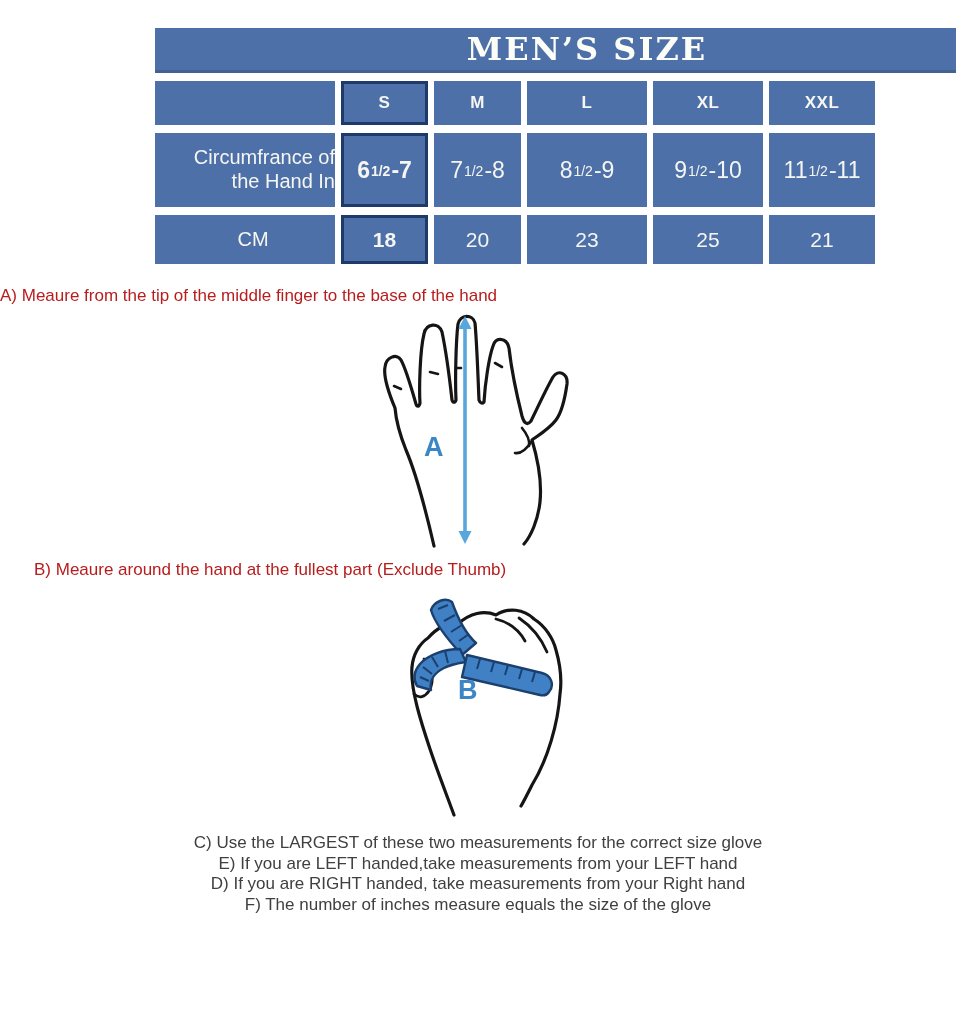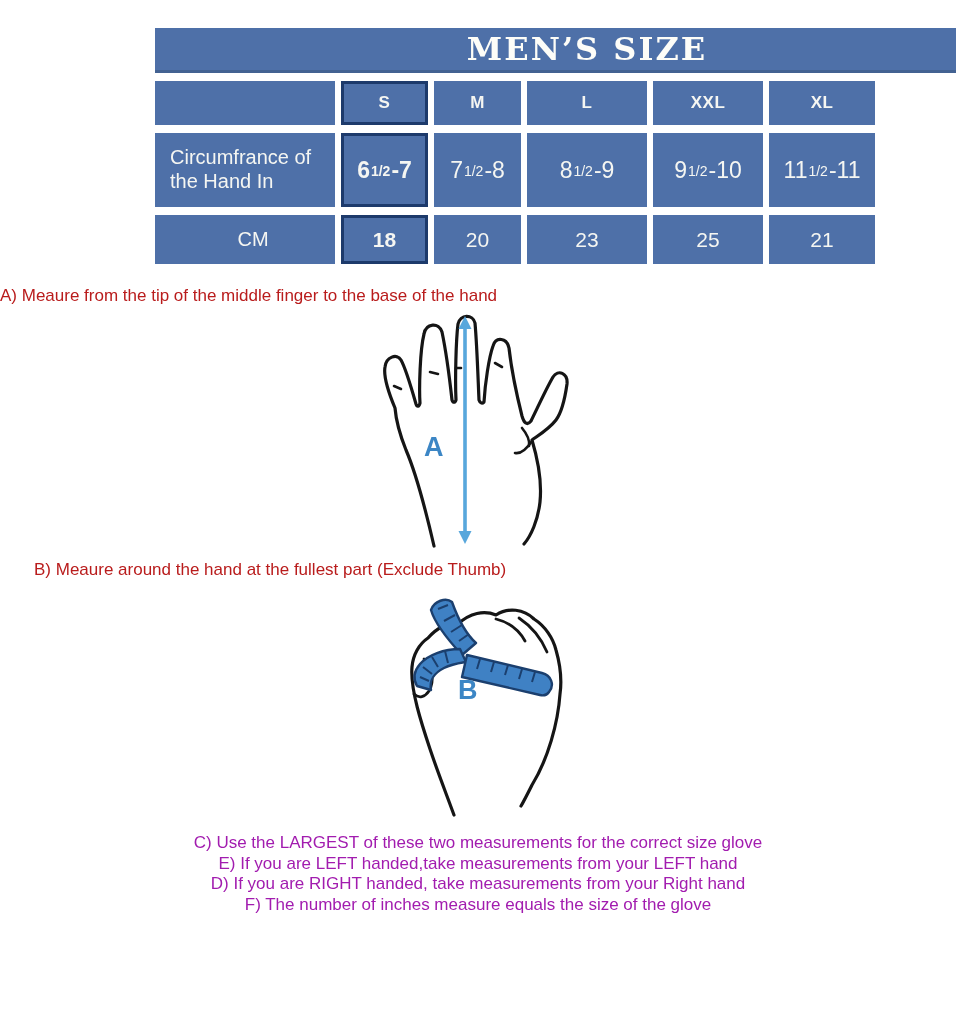--- a/index.html
+++ b/index.html
@@ -24,33 +24,33 @@
   }
   .cell {
     background: #4e70a8; color: #f5f6f2;
     display: flex; align-items: center; justify-content: center;
     text-align: center;
   }
   .cell.head { font-size: 17px; font-weight: bold; letter-spacing: 0.5px; }
   .cell.val  { font-size: 23px; }
   .cell.cmv  { font-size: 21px; }
   .cell.hl   { border: 3px solid #1d3a6b; font-weight: bold; }
-  .cell.rowlabel { font-size: 20px; line-height: 1.18; justify-content: flex-start; text-align: left; padding-left: 15px; }
+  .cell.rowlabel { font-size: 20px; line-height: 1.18; justify-content: flex-start; text-align: right; padding-left: 15px; }
   .cell.rowlabel.center { justify-content: center; text-align: center; padding-left: 16px; }
   .fr { font-size: 14px; font-weight: inherit; padding: 0 1px; position: relative; top: 1px; }
 
   
   .instr {
     position: absolute; left: 0; width: 956px;
     color: #b91c1c; font-size: 17px; text-align: left; line-height: 20px;
   }
   .instr-a { top: 286px; }
   .instr-b { top: 560px; margin-left: 34px; }
   .instr-block { position: absolute; left: 0; top: 833px; width: 956px;
-    color: #a21caf; font-size: 17px; text-align: center; line-height: 20.5px; }
+    color: #404040; font-size: 17px; text-align: center; line-height: 20.5px; }
 
   
   .fig { position: absolute; }
   .fig-hand { left: 372px; top: 310px; width: 200px; height: 238px; }
   .fig-fist { left: 398px; top: 597px; width: 190px; height: 222px; }
   .fig-label {
     position: absolute; color: #3c86c5; font-size: 27px; font-weight: bold;
     font-family: "Liberation Sans", sans-serif;
   }
   .fig-label-a { left: 52px; top: 122px; }
@@ -63,22 +63,22 @@
   <div class="chart-title">
     <span>MEN’S SIZE</span>
   </div>
 
   <div class="chart-grid">
 
     <div class="cell head"></div>
     <div class="cell head hl">S</div>
     <div class="cell head">M</div>
     <div class="cell head">L</div>
+    <div class="cell head">XL</div>
     <div class="cell head">XXL</div>
-    <div class="cell head">XL</div>
 
     <div class="cell rowlabel">Circumfrance of the Hand In</div>
     <div class="cell val hl">
       <span>6 </span>
         <span class="fr">1/2</span>
         <span>-7</span>
     </div>
     <div class="cell val">
       <span>7</span>
         <span class="fr">1/2</span>

